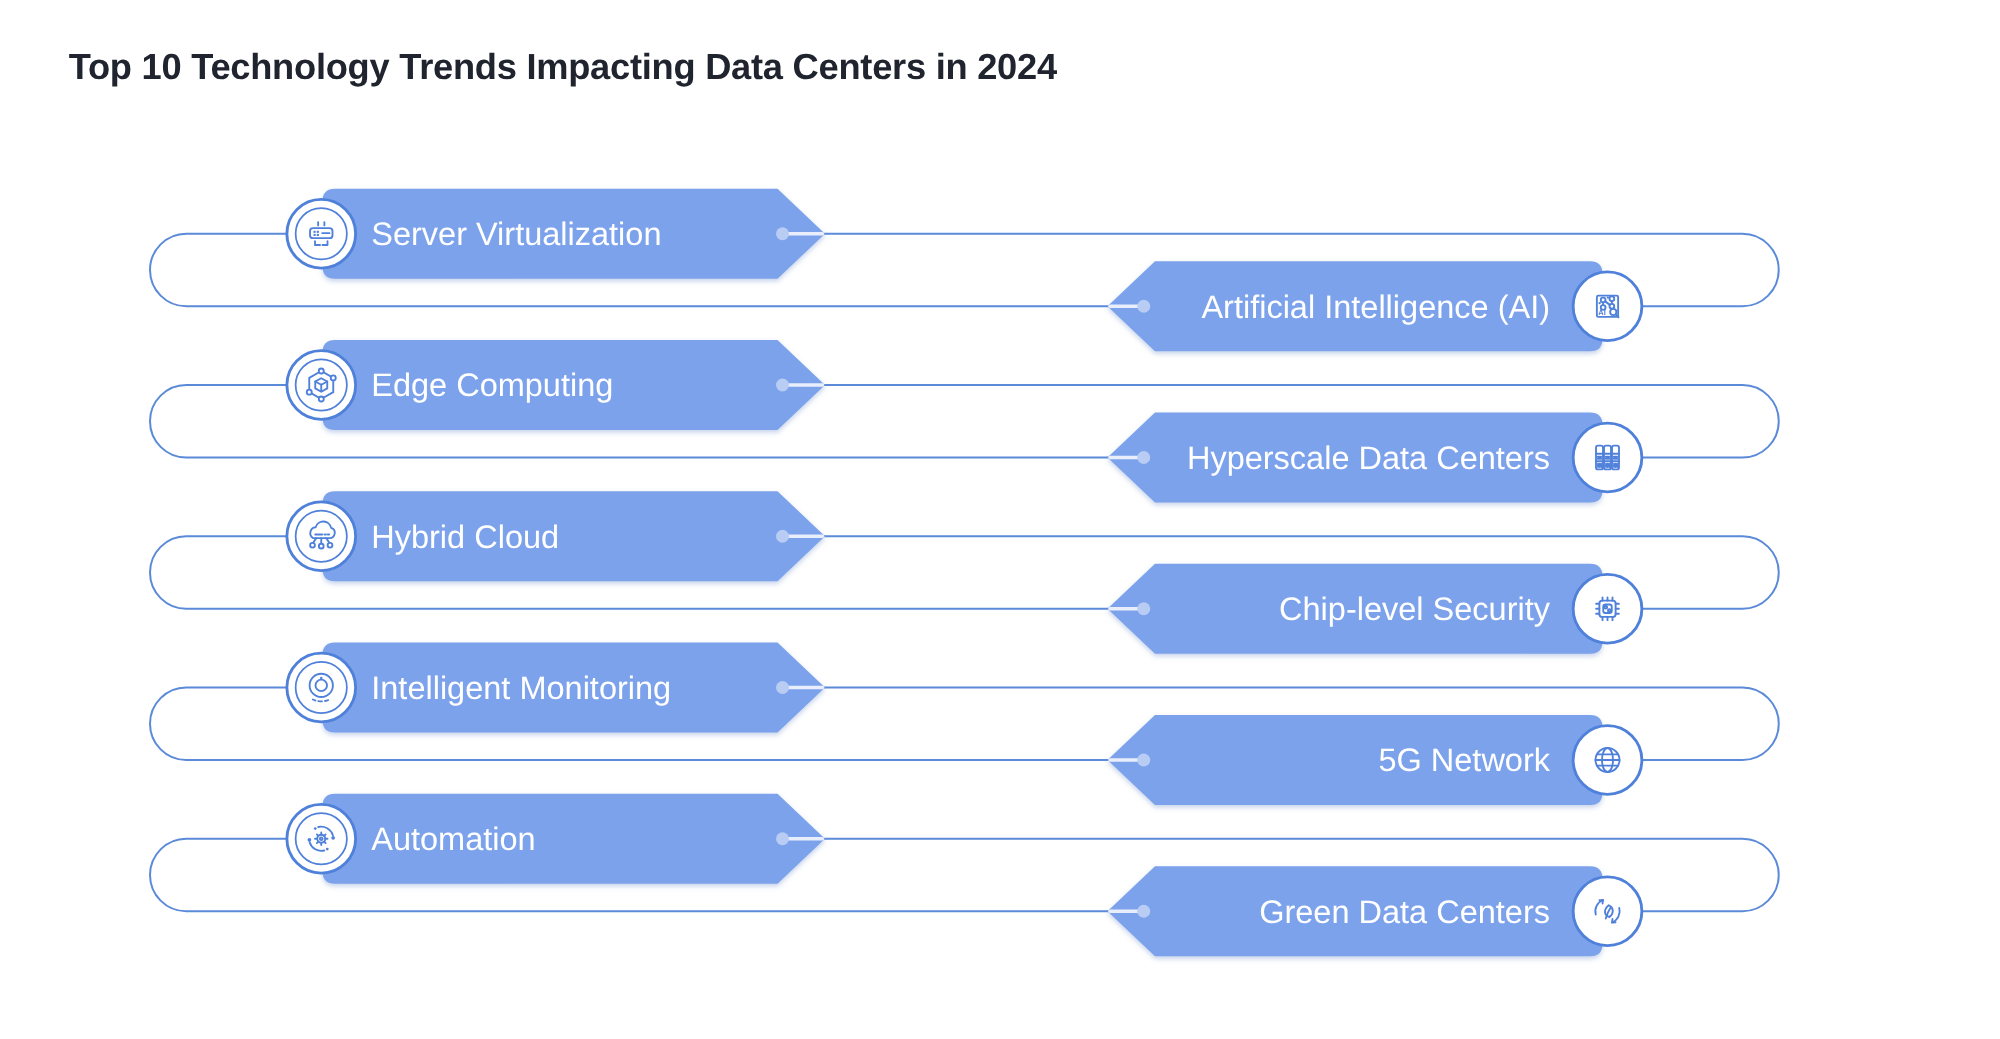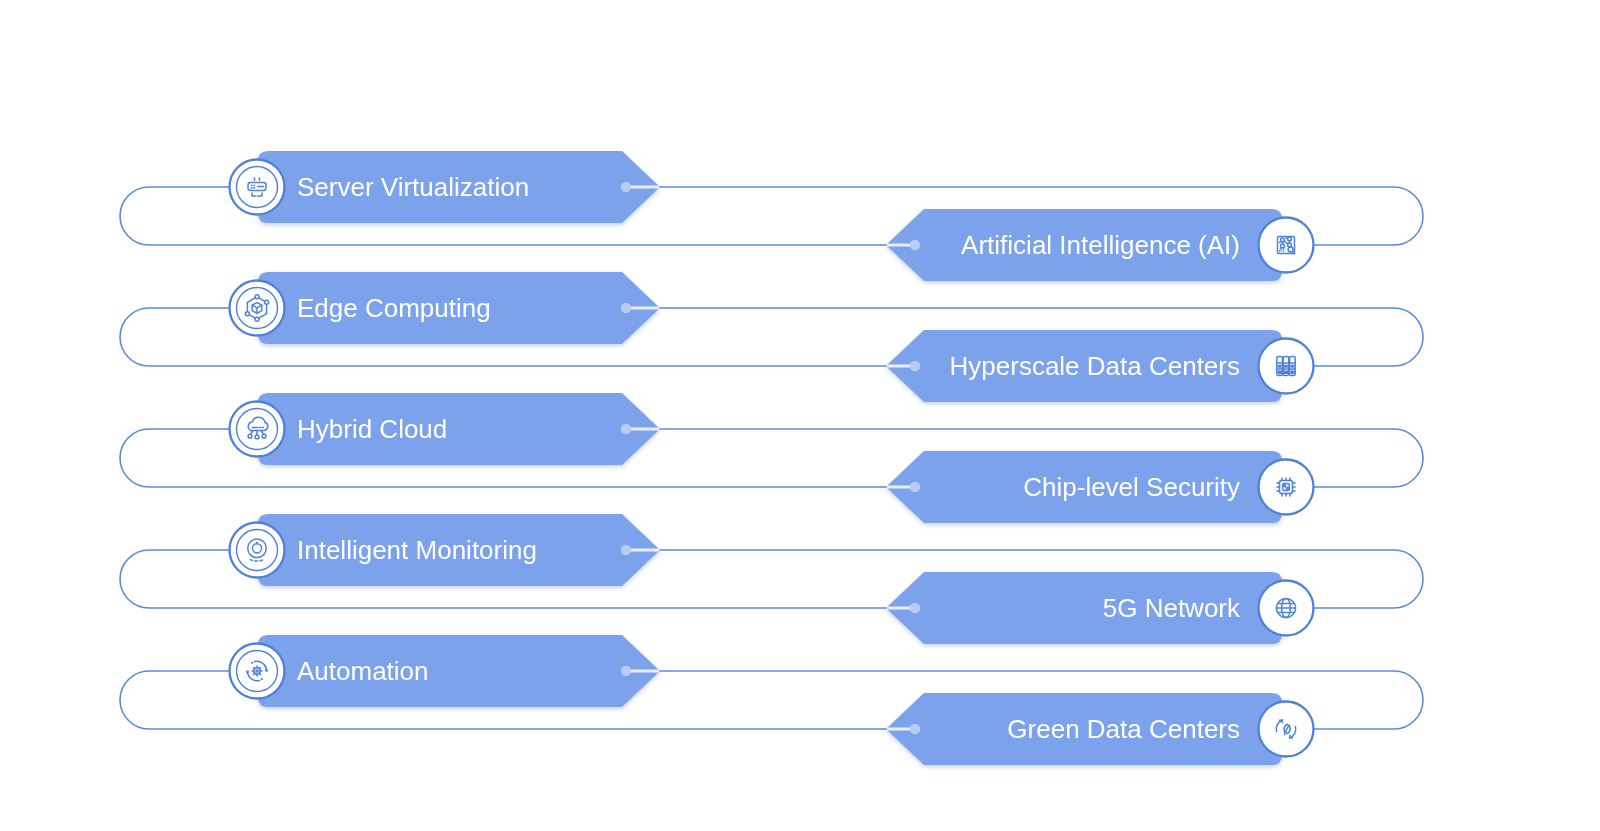--- a/index.html
+++ b/index.html
@@ -16,20 +16,21 @@
   svg .icon-inner{fill:none;stroke:#4f80da;stroke-width:1.4;}
   svg .ic{stroke:#4f80da;stroke-width:1.5;fill:none;stroke-linecap:round;stroke-linejoin:round;}
   svg .icf{fill:#4f80da;stroke:none;}
   svg .node{fill:#ffffff;stroke:#4f80da;stroke-width:1.5;}
   svg .ai-badge{font-family:"Liberation Sans",sans-serif;font-size:6px;font-weight:bold;fill:#4f80da;}
 </style>
 </head>
 <body>
 
 <div class="stage">
+  <div class="title">Top 10 Technology Trends Impacting Data Centers in 2024</div>
 
   <svg width="1600" height="831" viewBox="0 0 1600 831">
     <defs>
       <filter id="bshadow" x="-10%" y="-20%" width="120%" height="150%">
         <feDropShadow dx="0" dy="2" stdDeviation="2" flood-color="#5a7fc4" flood-opacity="0.35"></feDropShadow>
       </filter>
 
       <symbol id="i-sv" viewBox="0 0 32 32">
         <rect class="ic" x="7" y="11.5" width="18" height="8" rx="2.4"></rect>
         <rect class="icf" x="9.8" y="13.6" width="1.7" height="1.7"></rect>

